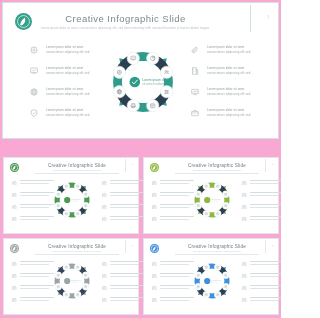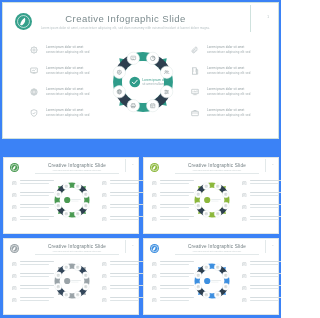--- a/index.html
+++ b/index.html
@@ -2,21 +2,21 @@
 <html><head>
 <meta charset="utf-8">
 <style>
   * { box-sizing: border-box; margin: 0; padding: 0; }
   html, body {
     width: 281px; height: 318px;
     background: #ffffff;
     font-family: "Liberation Sans", sans-serif;
     overflow: hidden;
   }
-  #root { position: relative; width: 281px; height: 318px; background:#3b82f6; }
+  #root { position: relative; width: 281px; height: 318px; background:#f9a8d4; }
 
   
   .main-slide {
     position: absolute; left: 2px; top: 2px;
     width: 277px; height: 137px;
     background: #ffffff;
     border: 1px solid #cfe2de;
   }
   .logo {
     position: absolute; left: 12px; top: 10px;

